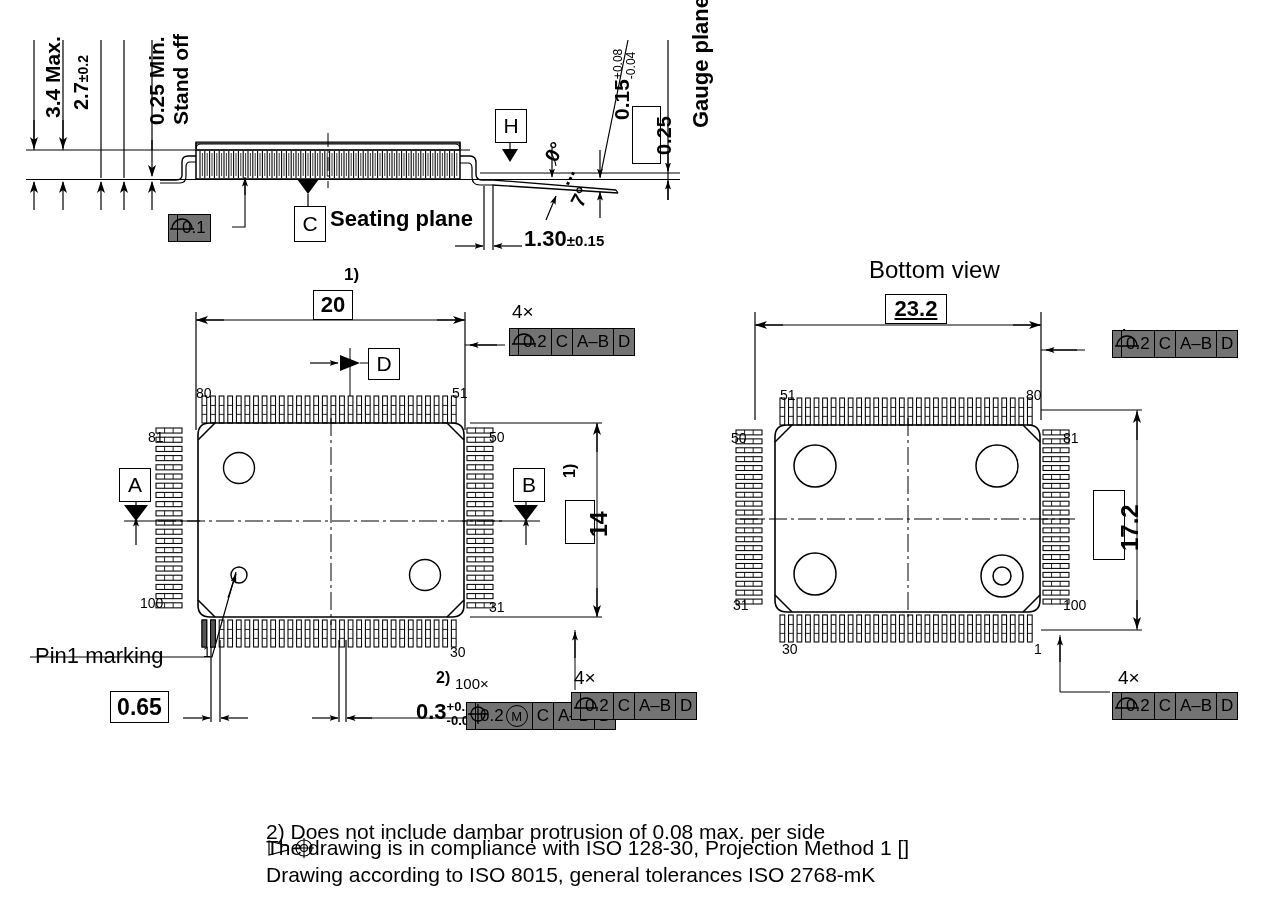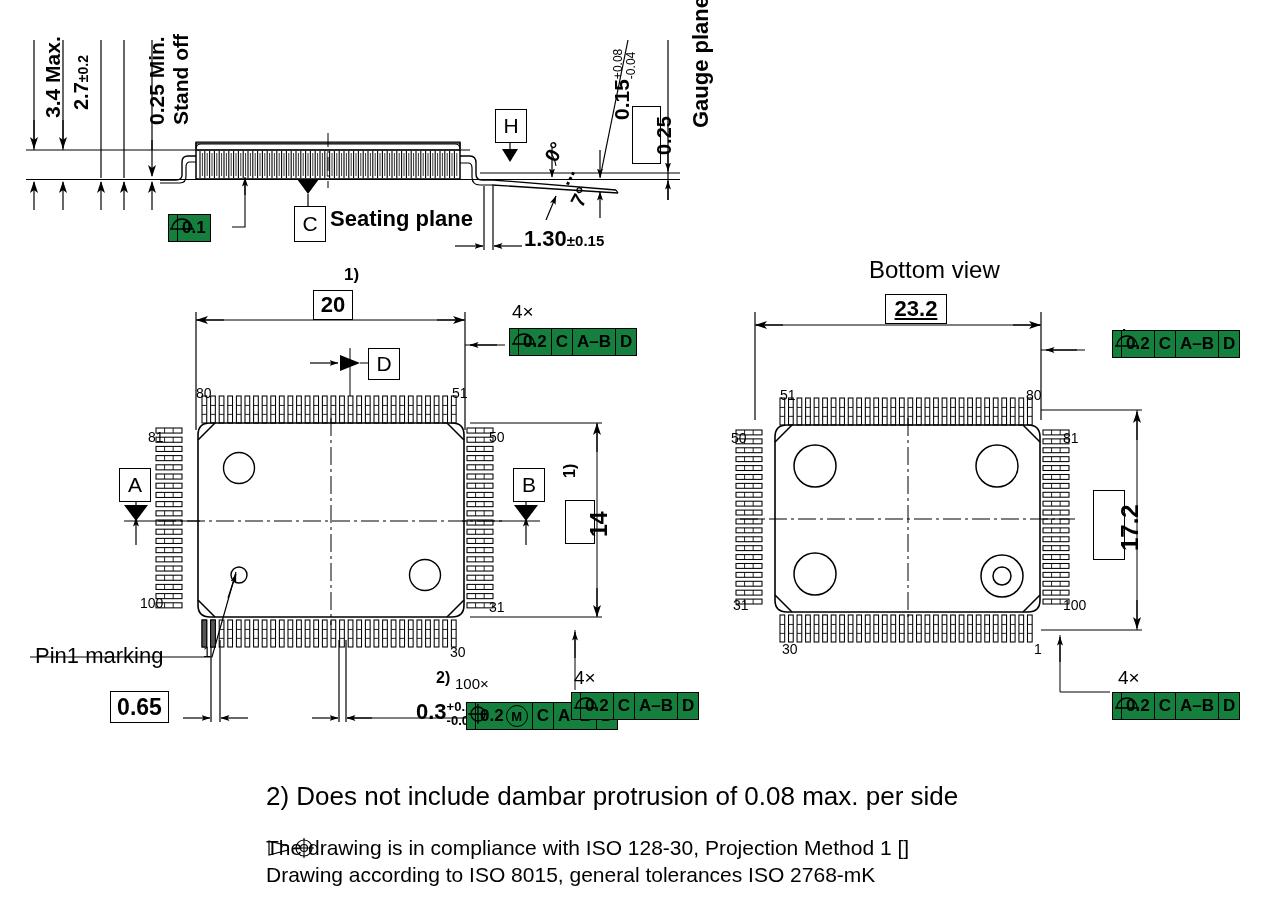--- a/index.html
+++ b/index.html
@@ -1,21 +1,21 @@
 <!DOCTYPE html>
 <html><head>
 <meta charset="utf-8">
 <style>
   html,body{margin:0;padding:0;background:#ffffff;}
   body{width:1280px;height:897px;position:relative;overflow:hidden;
        font-family:"Liberation Sans", sans-serif;color:#000;}
   .stage{position:absolute;left:0;top:0;width:1280px;height:897px;}
   svg{position:absolute;left:0;top:0;}
   .txt{position:absolute;white-space:nowrap;line-height:1;}
-  .fcf{position:absolute;display:flex;align-items:stretch;border:1.4px solid #000;background:#15803d;height:26px;font-weight:bold;}
+  .fcf{position:absolute;display:flex;align-items:stretch;border:1.4px solid #000;background:#737373;height:26px;}
   .fcf > div{display:flex;align-items:center;justify-content:center;border-right:1.4px solid #000;
              padding:0 4px;font-size:17px;font-family:"Liberation Sans",sans-serif;}
   .fcf > div:last-child{border-right:none;}
   .boxed{position:absolute;border:1.4px solid #000;background:#fff;display:flex;
          align-items:center;justify-content:center;font-weight:bold;}
   .datumbox{position:absolute;border:1.4px solid #000;background:#fff;display:flex;
             align-items:center;justify-content:center;font-size:21px;}
   .rot90{transform:rotate(-90deg);transform-origin:left top;}
   .nopad{padding:0 3px;}
 </style>
@@ -1091,21 +1091,21 @@
     <svg width="28" height="17" viewBox="0 0 28 17">
           <path d="M2,15 L26,15 M4,15 A10,10 0 0,1 24,15" stroke="#000" fill="none" stroke-width="1.4"></path>
         </svg>
   </div>
   <div>0.2</div>
   <div>C</div>
   <div>A–B</div>
   <div>D</div>
 </div>
 
-<div class="txt" style="left:266px;top:783px;font-size:26px;">2) Does not include dambar protrusion of 0.08 max. per side</div>
+<div class="txt" style="left:266px;top:821px;font-size:21px;">2) Does not include dambar protrusion of 0.08 max. per side</div>
 <div class="txt" style="left:266px;top:837px;font-size:21px;">
   <span>The drawing is in compliance with ISO 128-30, Projection Method 1 [</span><span style="display:inline-block;vertical-align:-5px;">
     <svg width="58" height="22" viewBox="0 0 58 22">
           <path d="M3,4 L22,9 L22,13 L3,18 Z" stroke="#000" fill="none" stroke-width="1.2"></path>
           <circle cx="38" cy="11" r="8" stroke="#000" fill="none" stroke-width="1.2"></circle>
           <circle cx="38" cy="11" r="3.5" stroke="#000" fill="none" stroke-width="1.2"></circle>
           <path d="M38,1 L38,21 M28,11 L48,11" stroke="#000" stroke-width="1.1"></path>
         </svg>
   </span><span>]</span>
 </div>

